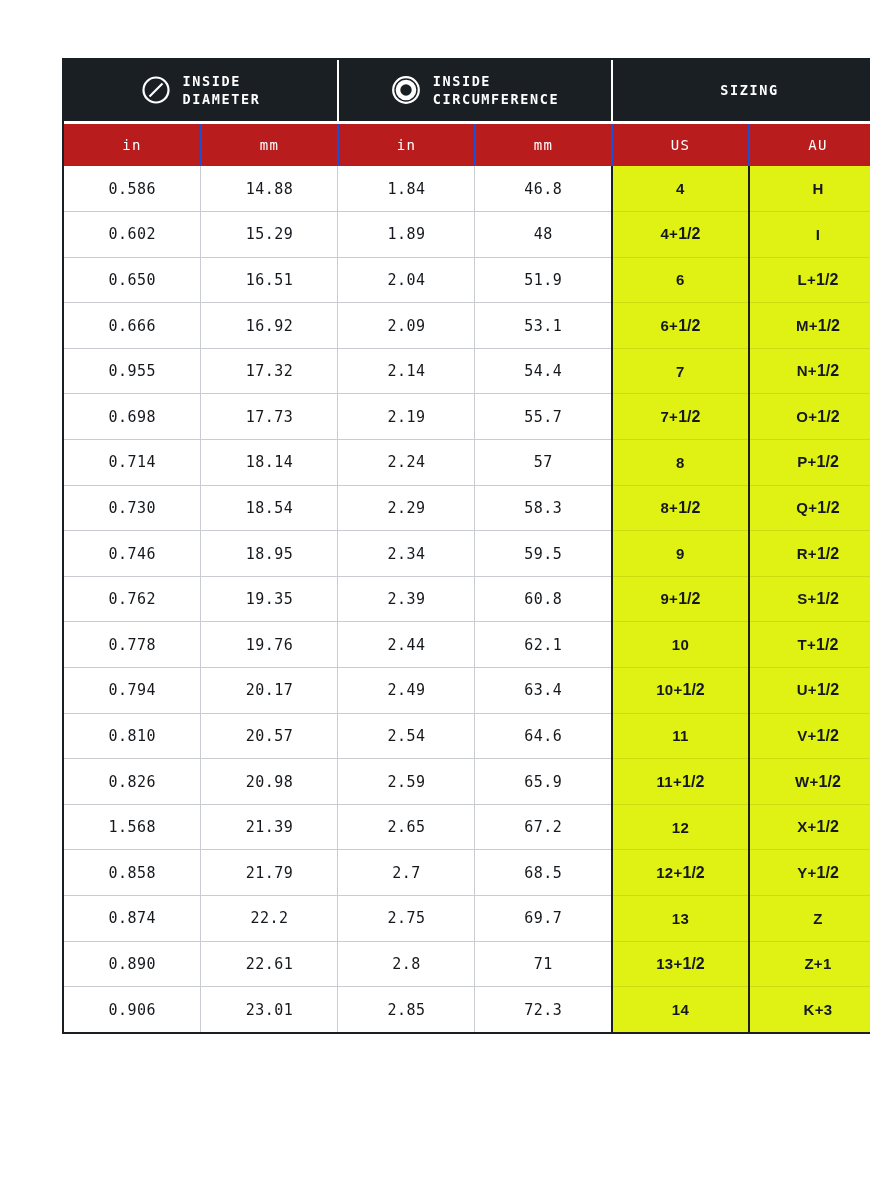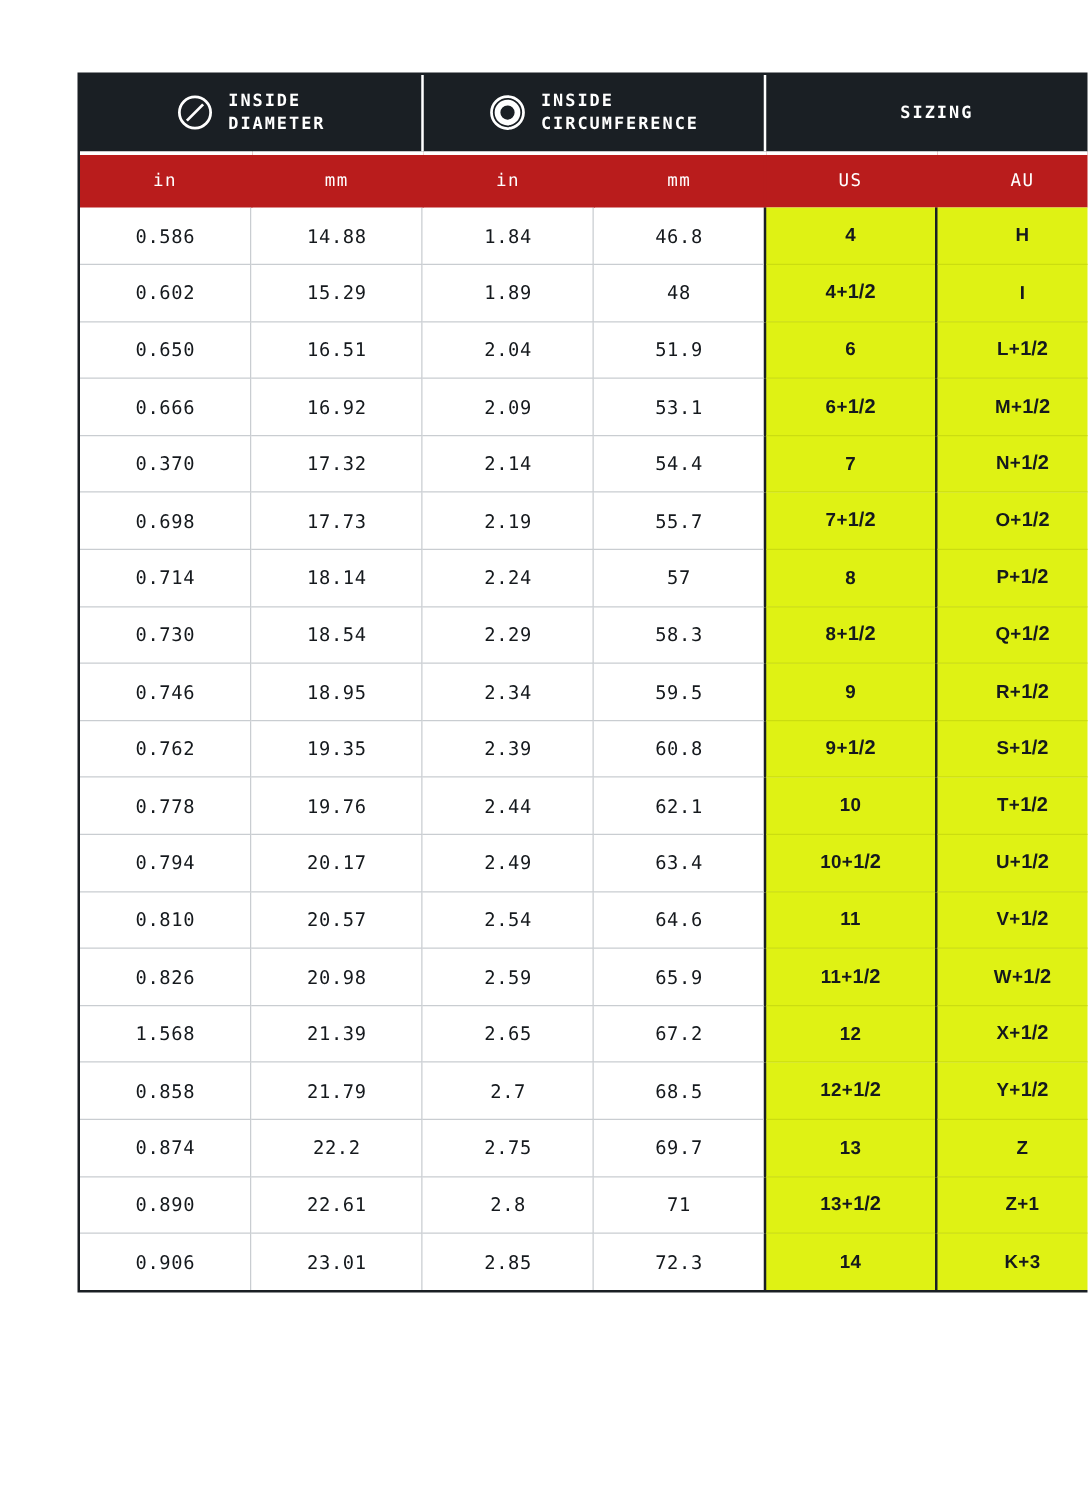--- a/index.html
+++ b/index.html
@@ -65,21 +65,21 @@
     color: #ffffff;
     height: 44px;
     text-align: center;
     vertical-align: middle;
     font-size: 14px;
     letter-spacing: 1.2px;
     font-family: "DejaVu Sans Mono", monospace;
     border-top: 3px solid #ffffff;
     padding: 0;
   }
-  .sub td.div-left { border-left: 2px solid #b91c1c; }
+  .sub td.div-left { border-left: 2px solid #1d4ed8; }
   
   tbody td {
     height: 45.6px;
     text-align: center;
     vertical-align: middle;
     font-size: 15px;
     letter-spacing: 0.5px;
     color: #15191d;
     border-bottom: 1px solid #c9cdd1;
     font-family: "DejaVu Sans Mono", monospace;
@@ -184,21 +184,21 @@
           </tr>
           <tr>
             <td class="vdiv">0.666</td>
             <td class="vdiv">16.92</td>
             <td class="vdiv">2.09</td>
             <td class="sizediv">53.1</td>
             <td class="size sizediv">6+<span class="frac">1/2</span></td>
             <td class="size">M+<span class="frac">1/2</span></td>
           </tr>
           <tr>
-            <td class="vdiv">0.370</td>
+            <td class="vdiv">0.955</td>
             <td class="vdiv">17.32</td>
             <td class="vdiv">2.14</td>
             <td class="sizediv">54.4</td>
             <td class="size sizediv">7</td>
             <td class="size">N+<span class="frac">1/2</span></td>
           </tr>
           <tr>
             <td class="vdiv">0.698</td>
             <td class="vdiv">17.73</td>
             <td class="vdiv">2.19</td>

